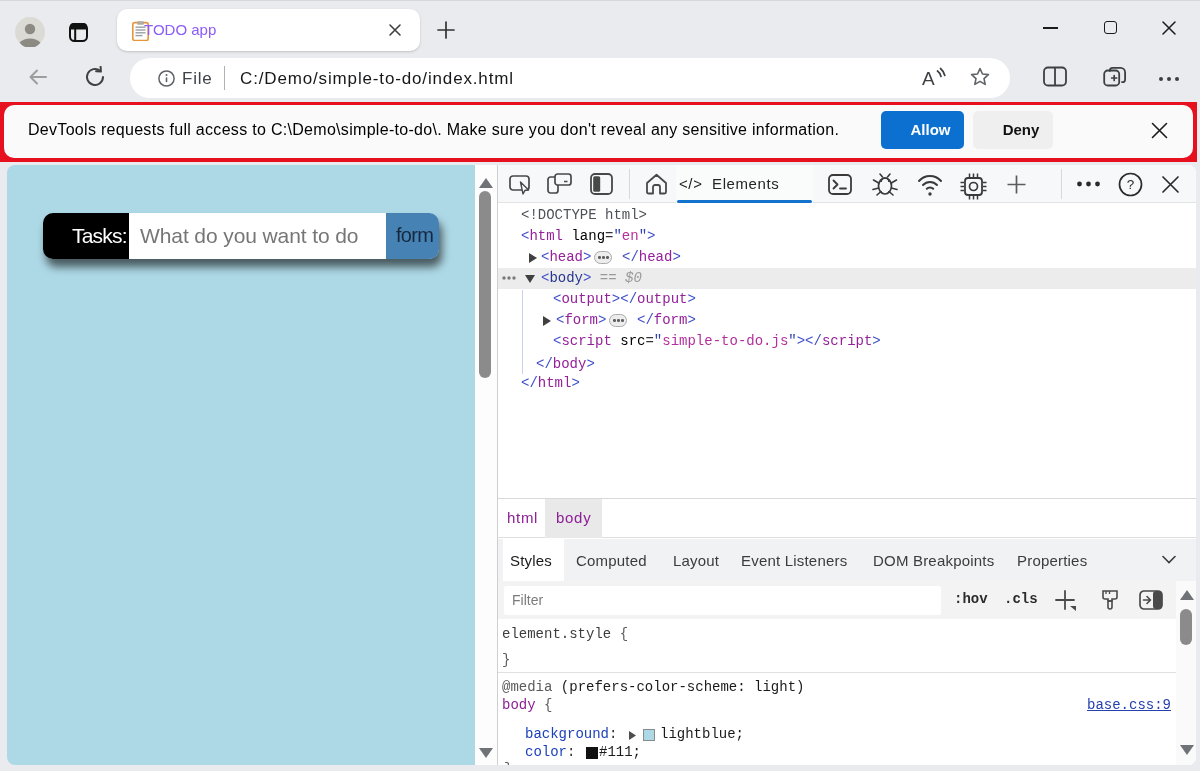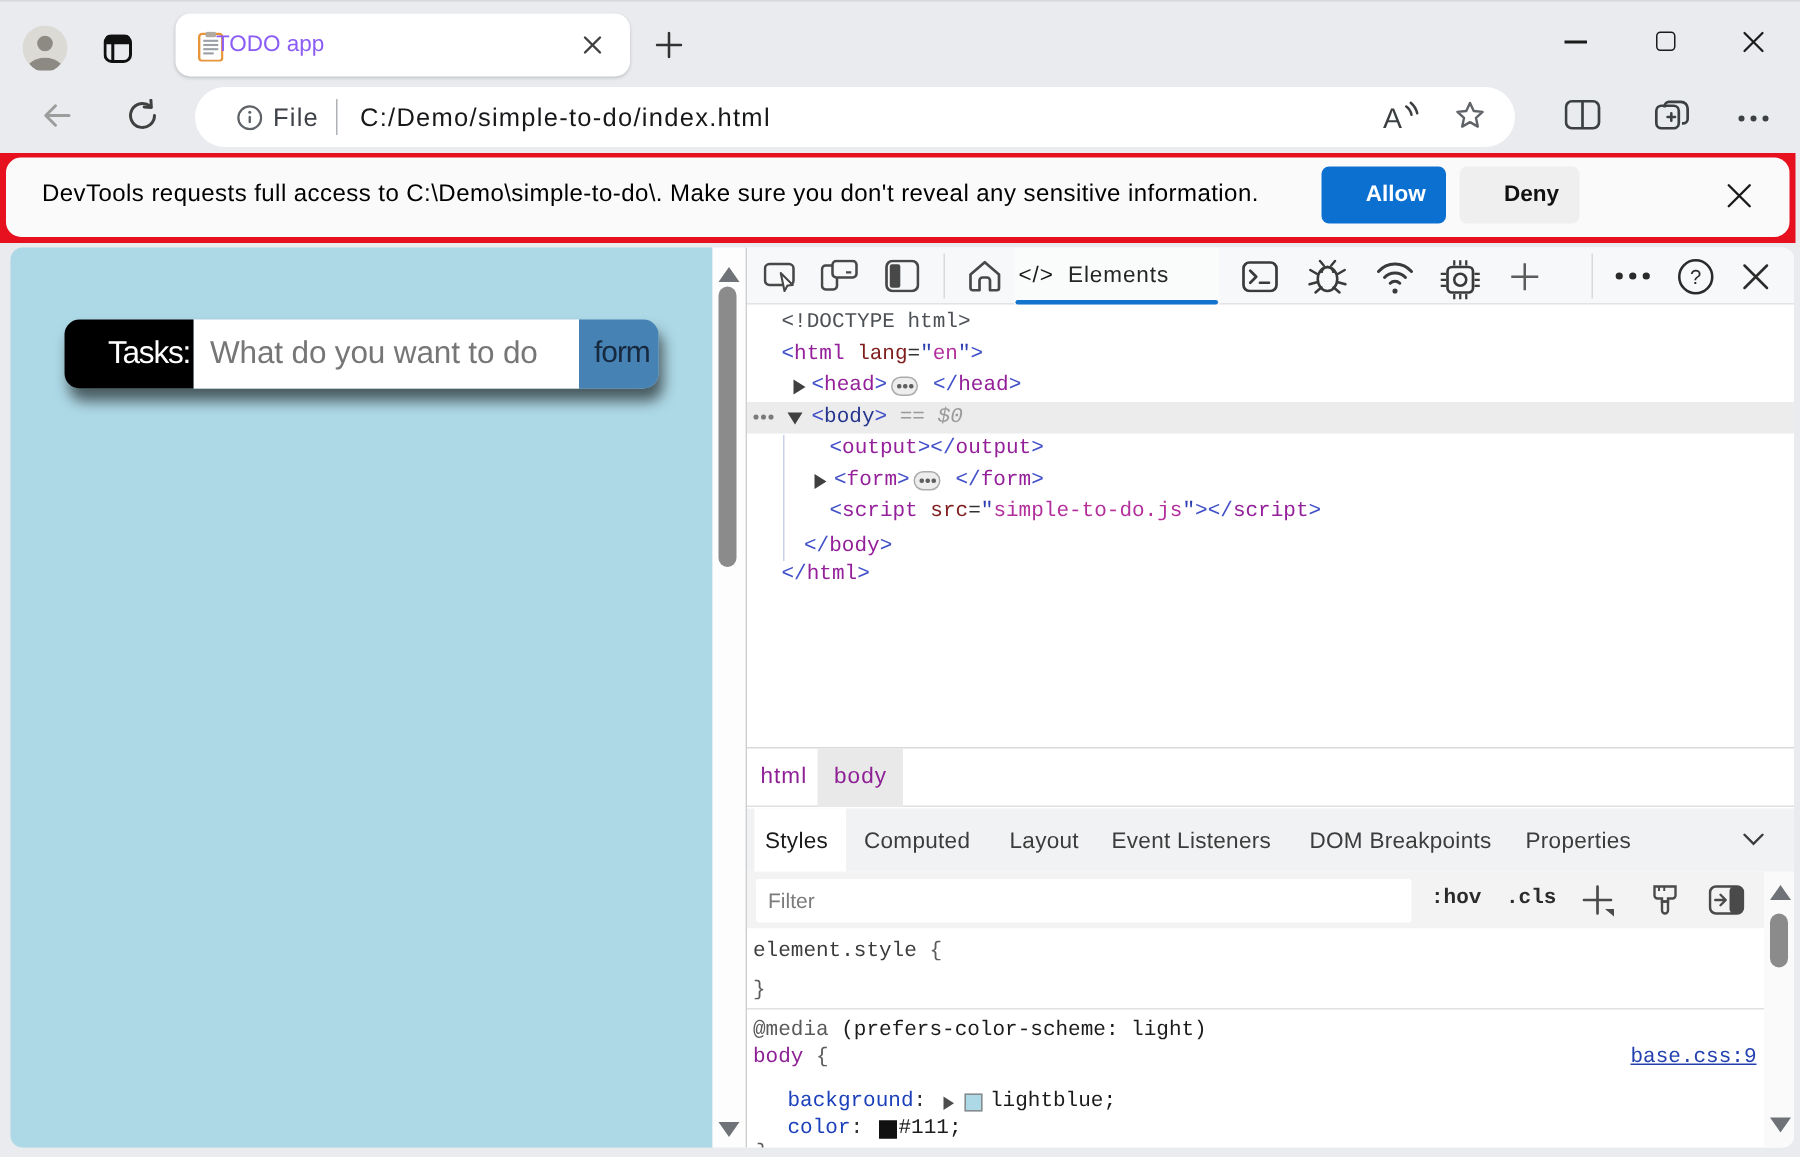--- a/index.html
+++ b/index.html
@@ -57,21 +57,21 @@
   #devtools { left:497px; top:165px; width:699px; height:600px; background:#fff; border-left:1px solid #cfcfcf; border-radius:0 8px 8px 0; overflow:hidden; font-family:"Liberation Sans", sans-serif; }
   #dtoolbar { left:0; top:0; width:699px; height:38px; background:#f7f8f9; border-bottom:1px solid #e3e3e3; }
   .dticon { position:absolute; top:0; }
   #eltab { left:178px; top:0; width:137px; height:38px; background:#fafbfb; }
   #eltabu { left:179px; top:35px; width:135px; height:3px; background:#1373cd; border-radius:2px; }
   #eltabtxt { left:181px; top:10px; font-size:15px; color:#252525; letter-spacing:0.6px; }
   #elcode { left:0; top:40px; width:699px; height:295px; font-family:"Liberation Mono", monospace; font-size:14px; background:#fff; }
   .crow { position:absolute; height:21px; line-height:21px; white-space:pre; font-family:"Liberation Mono", monospace; font-size:14px; color:#242424; }
   .tag { color:#94209a; }
   .brk { color:#4150c8; }
-  .att { color:#7f1d1d; }
+  .att { color:#000000; }
   .val { color:#b3309c; }
   .qt  { color:#2e3fb0; }
   .doc { color:#4d5156; }
   .dim { color:#9a9a9a; }
   #bodyrowbg { left:0; top:63px; width:699px; height:21px; background:#ececec; }
   .exp { position:absolute; width:0; height:0; border-top:5px solid transparent; border-bottom:5px solid transparent; border-left:8px solid #404040; }
   .col { position:absolute; width:0; height:0; border-left:5.5px solid transparent; border-right:5.5px solid transparent; border-top:8px solid #404040; }
   .pill { position:absolute; width:18px; height:13px; border:1px solid #ababab; background:#ededed; border-radius:7px; }
   .pill i { position:absolute; width:2.6px; height:2.6px; border-radius:50%; background:#5f5f5f; top:4.2px; }
   #iguide { left:23.5px; top:85px; width:1px; height:84px; background:#c9d2e8; }

